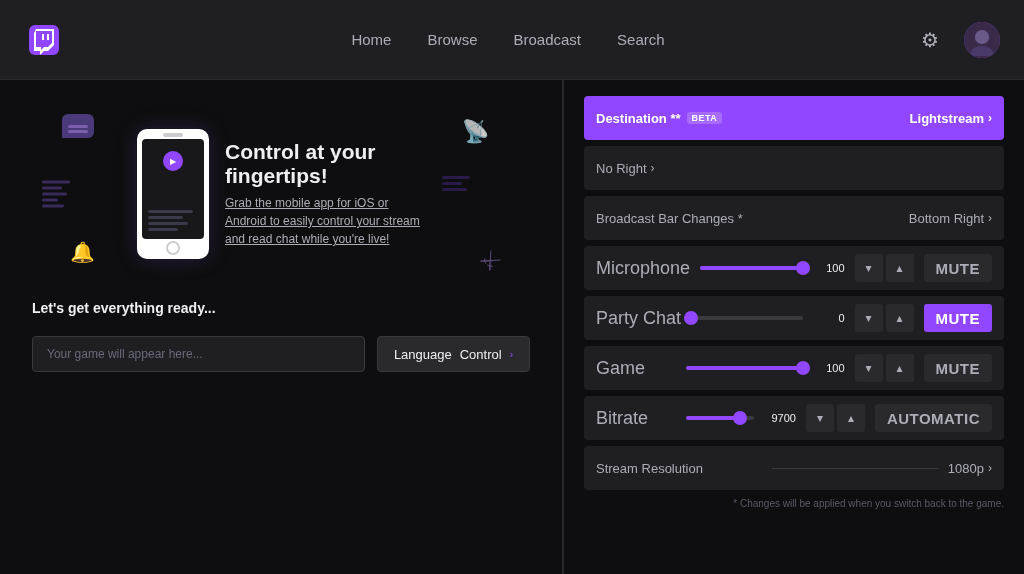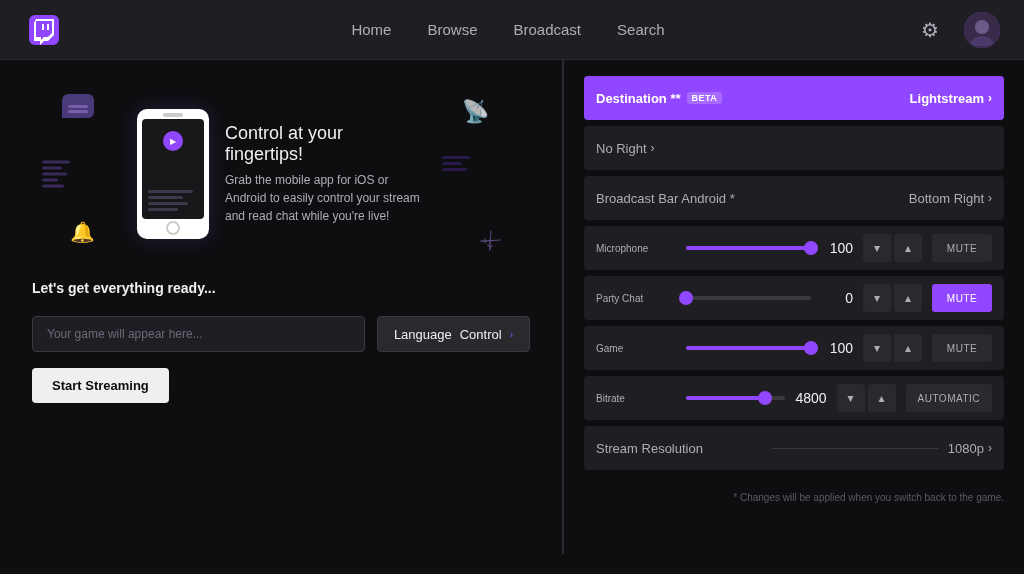--- a/index.html
+++ b/index.html
@@ -9,21 +9,21 @@
       font-family: -apple-system, BlinkMacSystemFont, 'Segoe UI', sans-serif;
       width: 1024px;
       height: 574px;
       overflow: hidden;
       font-size: 13px;
     }
 
     
     .header {
       background: #1f1f23;
-      height: 60px;
+      height: 80px;
       display: flex;
       align-items: center;
       padding: 0 24px;
       border-bottom: 1px solid #2a2a2e;
     }
     .header-logo {
       width: 40px;
       height: 40px;
       display: flex;
       align-items: center;
@@ -229,29 +229,30 @@
       flex-direction: column;
       gap: 3px;
     }
     .deco-bar {
       height: 3px;
       background: #3a2a5a;
       border-radius: 2px;
     }
 
     .control-text h2 {
-      font-size: 18px;
-      font-weight: 400;
+      font-size: 21px;
+      font-weight: 700;
       margin-bottom: 6px;
       color: #efeff1;
     }
     .control-text p {
       font-size: 12px;
       color: #adadb8;
       line-height: 1.5;
+      text-decoration: underline;
     }
     .lets-ready {
       font-size: 14px;
       font-weight: 600;
       color: #efeff1;
       margin-bottom: 4px;
     }
     .stream-title-input {
       width: 100%;
       background: #2a2a2e;
@@ -374,21 +375,21 @@
       display: flex;
       align-items: center;
       padding: 8px 12px;
       background: #1f1f23;
       border-radius: 4px;
       margin-bottom: 4px;
       gap: 10px;
       min-height: 42px;
     }
     .slider-label {
-      font-size: 10px;
+      font-size: 18px;
       color: #adadb8;
       min-width: 80px;
     }
     .slider-track {
       flex: 1;
       height: 4px;
       background: #3a3a3e;
       border-radius: 2px;
       position: relative;
       cursor: pointer;
@@ -402,21 +403,21 @@
       width: 14px;
       height: 14px;
       background: #9147ff;
       border-radius: 50%;
       position: absolute;
       top: 50%;
       transform: translateY(-50%);
       cursor: grab;
     }
     .slider-value {
-      font-size: 14px;
+      font-size: 11px;
       color: #efeff1;
       min-width: 32px;
       text-align: right;
     }
     .slider-controls {
       display: flex;
       gap: 3px;
     }
     .ctrl-btn {
       width: 28px;
@@ -430,37 +431,37 @@
       display: flex;
       align-items: center;
       justify-content: center;
     }
     .mute-btn {
       background: #2a2a2e;
       border: none;
       border-radius: 3px;
       color: #adadb8;
       cursor: pointer;
-      font-size: 10px;
-      font-weight: 400;
+      font-size: 15px;
+      font-weight: 700;
       padding: 0 12px;
       min-width: 60px;
       height: 28px;
       display: flex;
       align-items: center;
       justify-content: center;
       letter-spacing: 0.5px;
     }
     .mute-btn.active {
       background: #9147ff;
       color: white;
     }
 
     .footnotes {
-      margin-top: 14px;
+      margin-top: 0;
       text-align: right;
     }
     .footnotes p {
       font-size: 10px;
       color: #5a5a6a;
       line-height: 1.5;
     }
 
     
     .right-panel::-webkit-scrollbar { width: 4px; }
@@ -547,21 +548,20 @@
 
     <div class="bottom-row">
       <div class="game-input">Your game will appear here...</div>
       <button class="language-btn">
         <span>Language</span>
         <span>Control</span>
         <span class="arrow">›</span>
       </button>
     </div>
 
-    <button class="start-btn">Start Streaming</button>
   </div>
 
   <div class="divider"></div>
 
   <div class="right-panel">
 
     <div class="setting-row purple-row">
       <span class="setting-label">
         <span>Destination **</span>
         <span class="beta-badge">BETA</span>
@@ -573,21 +573,21 @@
     </div>
 
     <div class="setting-row dark-row">
       <span class="setting-value">
         <span>No Right</span>
         <span class="chevron-right">›</span>
       </span>
     </div>
 
     <div class="setting-row dark-row">
-      <span class="setting-label">Broadcast Bar Android *</span>
+      <span class="setting-label">Broadcast Bar Changes *</span>
       <span class="setting-value">
         <span>Bottom Right</span>
         <span class="chevron-right">›</span>
       </span>
     </div>
 
     <div class="slider-row">
       <span class="slider-label">Microphone</span>
       <div class="slider-track">
         <div class="slider-fill" style="width:100%"></div>
@@ -628,21 +628,21 @@
       </div>
       <button class="mute-btn">MUTE</button>
     </div>
 
     <div class="slider-row">
       <span class="slider-label">Bitrate</span>
       <div class="slider-track">
         <div class="slider-fill" style="width:80%"></div>
         <div class="slider-thumb" style="left:calc(80% - 7px)"></div>
       </div>
-      <span class="slider-value">4800</span>
+      <span class="slider-value">9700</span>
       <div class="slider-controls">
         <button class="ctrl-btn">▾</button>
         <button class="ctrl-btn">▴</button>
       </div>
       <button class="mute-btn">AUTOMATIC</button>
     </div>
 
     <div class="setting-row dark-row">
       <span class="setting-label">Stream Resolution</span>
       <span style="flex:1;border-bottom:1px solid #3a3a3e;margin:0 10px;height:1px"></span>

